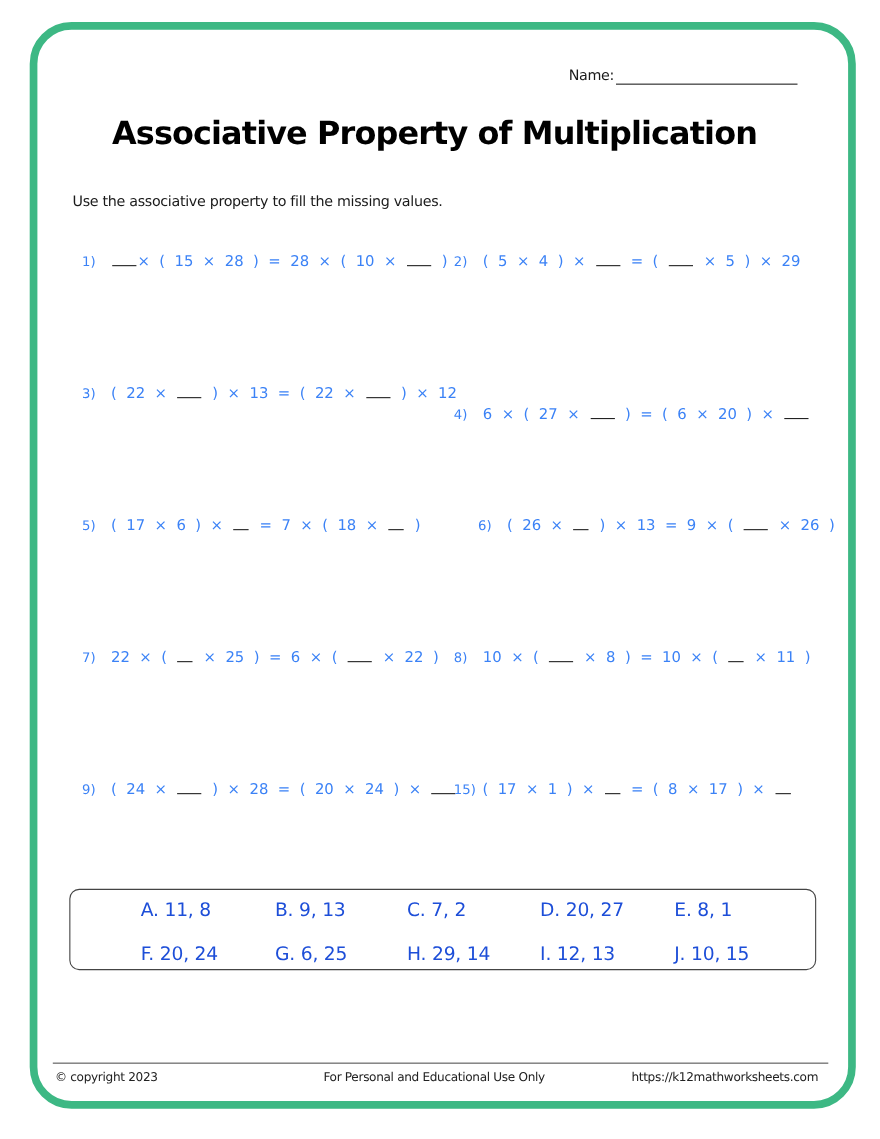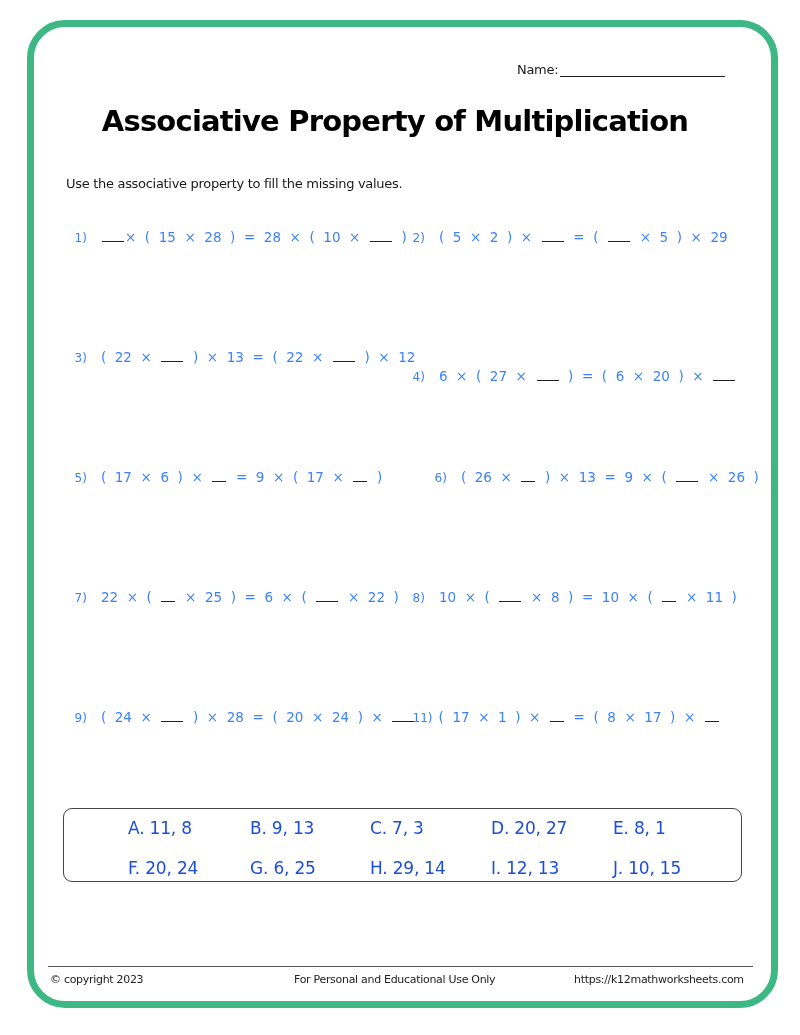--- a/index.html
+++ b/index.html
@@ -34,59 +34,59 @@
 
 <div class="title">Associative Property of Multiplication</div>
 
 <div class="instructions">Use the associative property to fill the missing values.</div>
 
 <div class="problem" style="left:66px; top:211px;">
   <span class="num">1)</span><span class="blank long"></span><span>×  (  15  ×  28  )  =  28  ×  (  10  ×  </span><span class="blank long"></span><span>  )</span>
 </div>
 
 <div class="problem" style="left:404px; top:211px;">
-  <span class="num">2)</span><span>(  5  ×  2  )  ×  </span><span class="blank long"></span><span>  =  (  </span><span class="blank long"></span><span>  ×  5  )  ×  29</span>
+  <span class="num">2)</span><span>(  5  ×  4  )  ×  </span><span class="blank long"></span><span>  =  (  </span><span class="blank long"></span><span>  ×  5  )  ×  29</span>
 </div>
 
 <div class="problem" style="left:66px; top:331px;">
   <span class="num">3)</span><span>(  22  ×  </span><span class="blank long"></span><span>  )  ×  13  =  (  22  ×  </span><span class="blank long"></span><span>  )  ×  12</span>
 </div>
 
 <div class="problem" style="left:404px; top:350px;">
   <span class="num">4)</span><span>6  ×  (  27  ×  </span><span class="blank long"></span><span>  )  =  (  6  ×  20  )  ×  </span><span class="blank long"></span>
 </div>
 
 <div class="problem" style="left:66px; top:451px;">
-  <span class="num">5)</span><span>(  17  ×  6  )  ×  </span><span class="blank short"></span><span>  =  9  ×  (  17  ×  </span><span class="blank short"></span><span>  )</span>
+  <span class="num">5)</span><span>(  17  ×  6  )  ×  </span><span class="blank short"></span><span>  =  7  ×  (  18  ×  </span><span class="blank short"></span><span>  )</span>
 </div>
 
 <div class="problem" style="left:426px; top:451px;">
   <span class="num">6)</span><span>(  26  ×  </span><span class="blank short"></span><span>  )  ×  13  =  9  ×  (  </span><span class="blank long"></span><span>  ×  26  )</span>
 </div>
 
 <div class="problem" style="left:66px; top:571px;">
   <span class="num">7)</span><span>22  ×  (  </span><span class="blank short"></span><span>  ×  25  )  =  6  ×  (  </span><span class="blank long"></span><span>  ×  22  )</span>
 </div>
 
 <div class="problem" style="left:404px; top:571px;">
   <span class="num">8)</span><span>10  ×  (  </span><span class="blank long"></span><span>  ×  8  )  =  10  ×  (  </span><span class="blank short"></span><span>  ×  11  )</span>
 </div>
 
 <div class="problem" style="left:66px; top:691px;">
   <span class="num">9)</span><span>(  24  ×  </span><span class="blank long"></span><span>  )  ×  28  =  (  20  ×  24  )  ×  </span><span class="blank long"></span>
 </div>
 
 <div class="problem" style="left:404px; top:691px;">
-  <span class="num" style="margin-right:6px;">11)</span><span>(  17  ×  1  )  ×  </span><span class="blank short"></span><span>  =  (  8  ×  17  )  ×  </span><span class="blank short"></span>
+  <span class="num" style="margin-right:6px;">15)</span><span>(  17  ×  1  )  ×  </span><span class="blank short"></span><span>  =  (  8  ×  17  )  ×  </span><span class="blank short"></span>
 </div>
 
 <div class="answer-box"></div>
 <div class="answer" style="left:128px; top:818px;">A.  11, 8</div>
 <div class="answer" style="left:250px; top:818px;">B.  9, 13</div>
-<div class="answer" style="left:370px; top:818px;">C.  7, 3</div>
+<div class="answer" style="left:370px; top:818px;">C.  7, 2</div>
 <div class="answer" style="left:491px; top:818px;">D.  20, 27</div>
 <div class="answer" style="left:613px; top:818px;">E.  8, 1</div>
 <div class="answer" style="left:128px; top:858px;">F.  20, 24</div>
 <div class="answer" style="left:250px; top:858px;">G.  6, 25</div>
 <div class="answer" style="left:370px; top:858px;">H.  29, 14</div>
 <div class="answer" style="left:491px; top:858px;">I.  12, 13</div>
 <div class="answer" style="left:613px; top:858px;">J.  10, 15</div>
 
 <div class="footer-rule"></div>
 <div class="footer" style="left:50px;">© copyright 2023</div>

